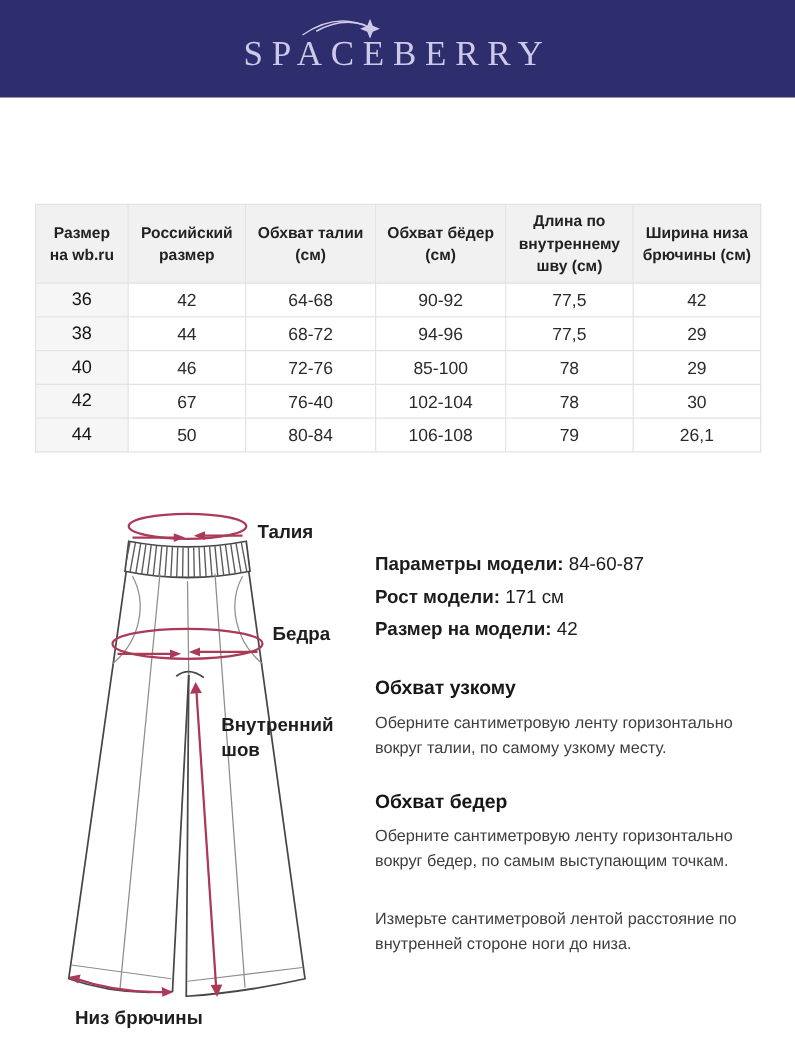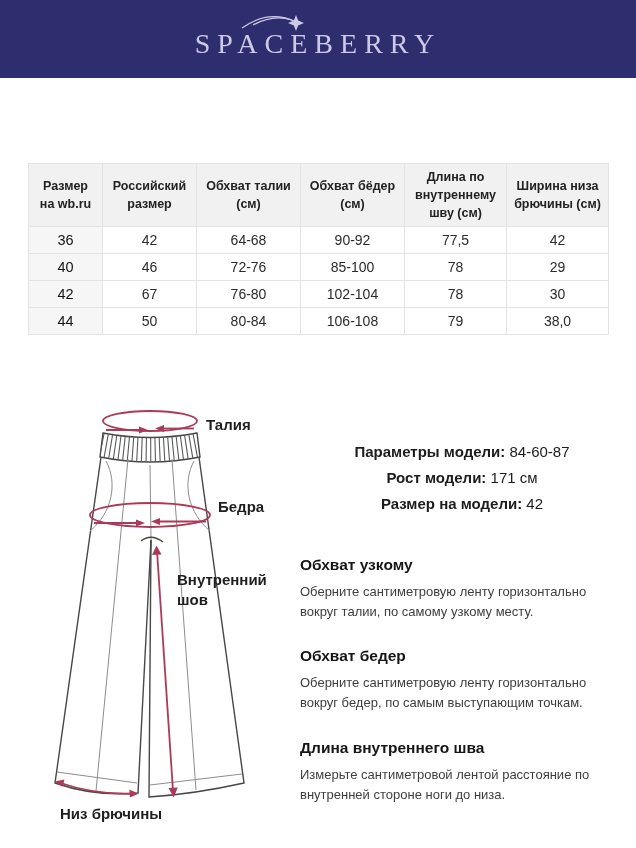--- a/index.html
+++ b/index.html
@@ -104,21 +104,21 @@
     position: absolute;
     left: 300px; top: 443px;
     width: 324px;
   }
   .model-line {
     font-size: 15px;
     margin-bottom: 9px;
     color: #1c1c1c;
   }
   .model-line .mi-label { font-weight: bold; }
-  .model-block { margin-bottom: 44px; text-align: center; }
+  .model-block { margin-bottom: 30px; }
   .measure-section { margin-bottom: 25px; }
   .measure-section h3 {
     font-size: 15.5px;
     font-weight: bold;
     color: #161616;
     margin-bottom: 8px;
   }
   .measure-section p {
     font-size: 13px;
     line-height: 1.55;
@@ -163,42 +163,50 @@
     <tbody>
         <tr>
           <td class="rowhead">36</td>
           <td>42</td>
           <td>64-68</td>
           <td>90-92</td>
           <td>77,5</td>
           <td>42</td>
         </tr>
         <tr>
+          <td class="rowhead">38</td>
+          <td>44</td>
+          <td>68-72</td>
+          <td>94-96</td>
+          <td>77,5</td>
+          <td>29</td>
+        </tr>
+        <tr>
           <td class="rowhead">40</td>
           <td>46</td>
           <td>72-76</td>
           <td>85-100</td>
           <td>78</td>
           <td>29</td>
         </tr>
         <tr>
           <td class="rowhead">42</td>
           <td>67</td>
-          <td>76-80</td>
+          <td>76-40</td>
           <td>102-104</td>
           <td>78</td>
           <td>30</td>
         </tr>
         <tr>
           <td class="rowhead">44</td>
           <td>50</td>
           <td>80-84</td>
           <td>106-108</td>
           <td>79</td>
-          <td>38,0</td>
+          <td>26,1</td>
         </tr>
       </tbody>
   </table>
 
   <svg class="pants-svg" viewBox="0 0 290 455">
     <defs>
       <clipPath id="bandClip">
         <path d="M93,40 Q140,49 187,40 L190,64 Q140,74 90,64 Z"></path>
       </clipPath>
     </defs>
@@ -265,18 +273,17 @@
       <h3>Обхват узкому</h3>
       <p>Оберните сантиметровую ленту горизонтально вокруг талии, по самому узкому месту.</p>
     </div>
 
     <div class="measure-section">
       <h3>Обхват бедер</h3>
       <p>Оберните сантиметровую ленту горизонтально вокруг бедер, по самым выступающим точкам.</p>
     </div>
 
     <div class="measure-section">
-      <h3>Длина внутреннего шва</h3>
       <p>Измерьте сантиметровой лентой расстояние по внутренней стороне ноги до низа.</p>
     </div>
 
   </div>
 </div>
 
 </body></html>

